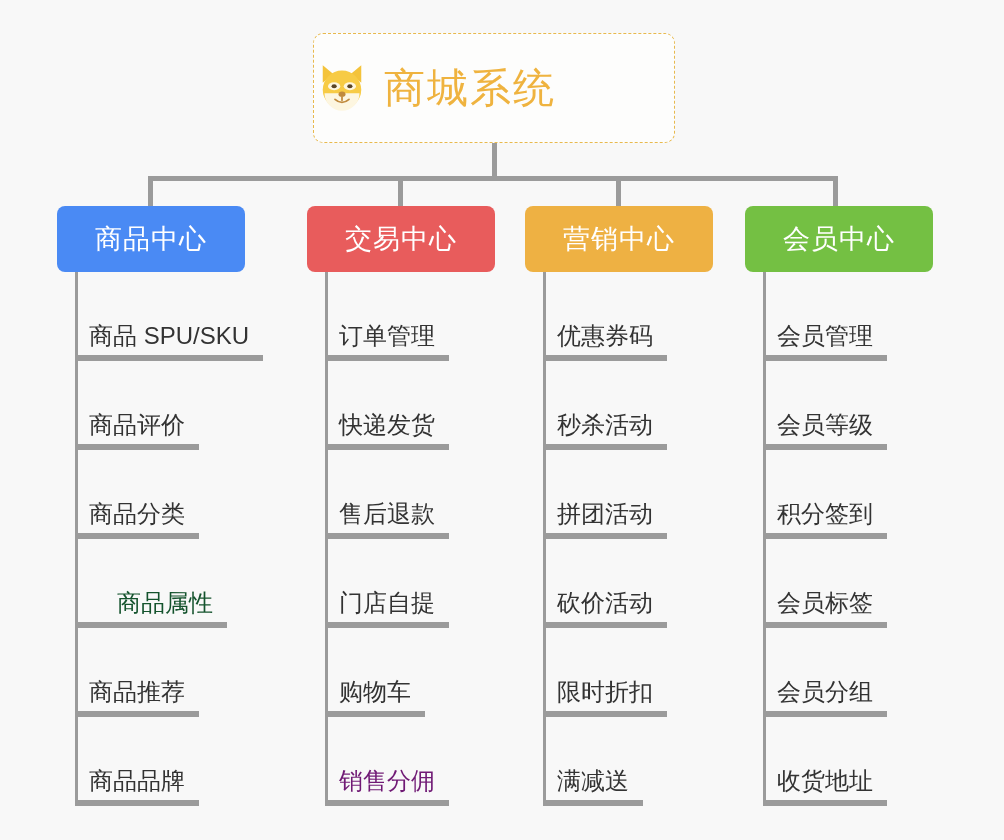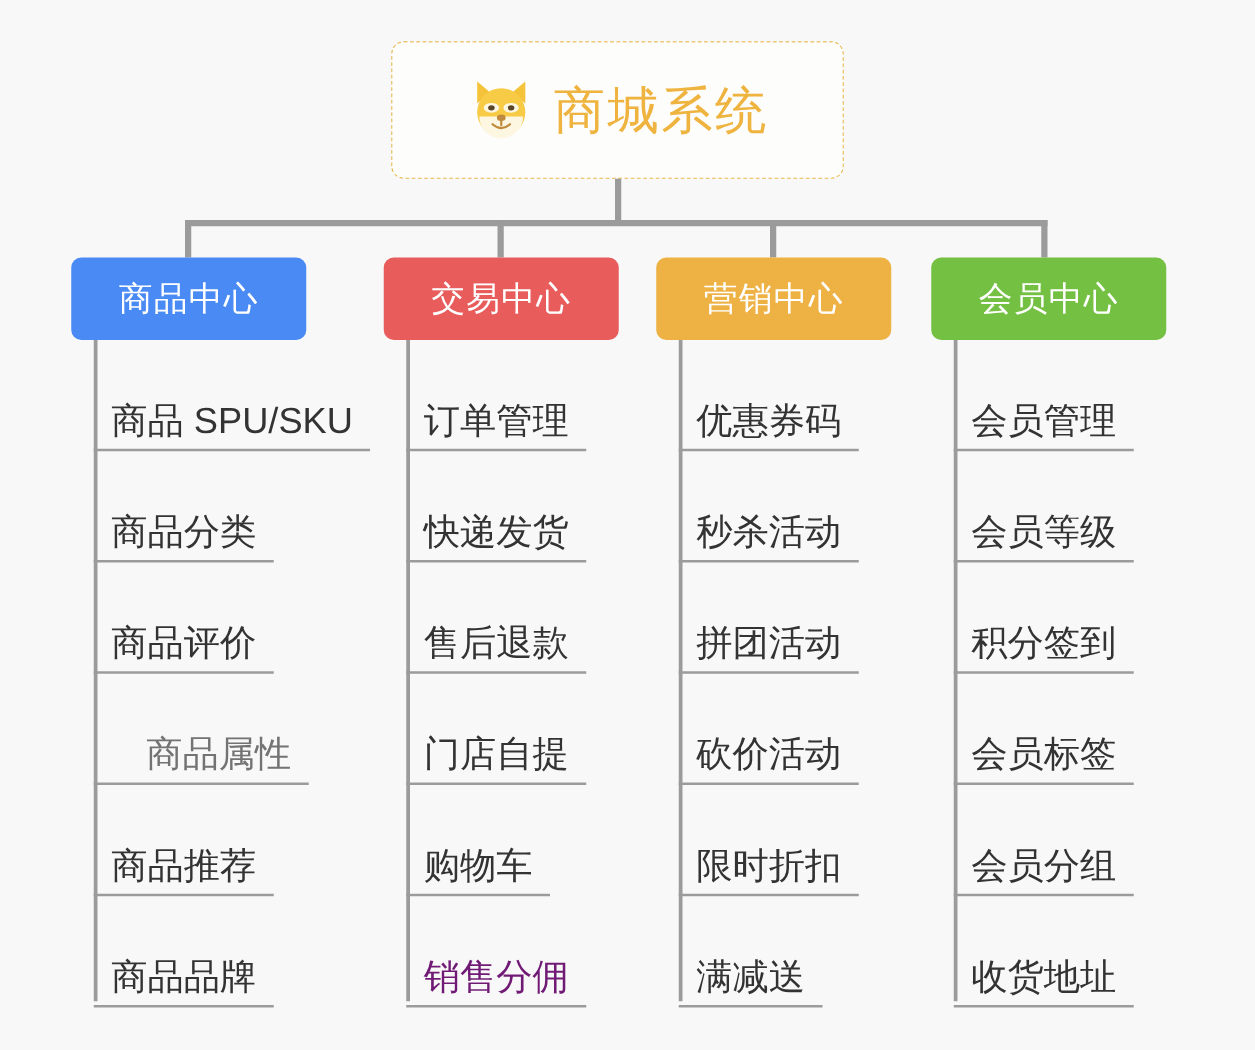--- a/index.html
+++ b/index.html
@@ -25,21 +25,20 @@
     left: 313px;
     top: 33px;
     width: 362px;
     height: 110px;
     box-sizing: border-box;
     background: #fdfdfc;
     border: 1px dashed #e8b94d;
     border-radius: 10px;
     display: flex;
     align-items: center;
-    justify-content: center;
     gap: 14px;
   }
   .root-emoji {
     width: 56px;
     height: 56px;
     flex: 0 0 auto;
     display: block;
   }
   .root-title {
     font-size: 41px;
@@ -103,25 +102,25 @@
   .leaf-item {
     position: relative;
     height: 89px;
     display: flex;
     align-items: flex-end;
     padding-left: 18px;
     box-sizing: border-box;
   }
   .leaf-label {
     display: inline-block;
-    font-size: 29px;
+    font-size: 24px;
     color: #333333;
     white-space: nowrap;
     padding: 0 14px 4px 14px;
-    border-bottom: 2px solid #0c4a6e;
+    border-bottom: 6px solid #0c4a6e;
     line-height: 1.25;
   }
 
   
   #col-0 { left: 57px;  width: 260px; }
   #col-1 { left: 307px; width: 230px; }
   #col-2 { left: 525px; width: 230px; }
   #col-3 { left: 745px; width: 230px; }
 
   #col-0 .cat-header { width: 188px; }
@@ -162,27 +161,27 @@
   <div class="column" id="col-0">
     <div class="cat-header" style="background: rgb(74, 138, 244);">
       <span>商品中心</span>
     </div>
     <div class="trunk" style="height: 529px; background: rgb(155, 155, 155);"></div>
     <div class="leaf-list">
       <div class="leaf-item">
           <span class="leaf-label" style="color: rgb(51, 51, 51); border-bottom-color: rgb(155, 155, 155);">商品 SPU/SKU</span>
         </div>
       <div class="leaf-item">
+          <span class="leaf-label" style="color: rgb(51, 51, 51); border-bottom-color: rgb(155, 155, 155);">商品评价</span>
+        </div>
+      <div class="leaf-item">
           <span class="leaf-label" style="color: rgb(51, 51, 51); border-bottom-color: rgb(155, 155, 155);">商品分类</span>
         </div>
       <div class="leaf-item">
-          <span class="leaf-label" style="color: rgb(51, 51, 51); border-bottom-color: rgb(155, 155, 155);">商品评价</span>
-        </div>
-      <div class="leaf-item">
-          <span class="leaf-label" style="color: #737373; border-bottom-color: rgb(155, 155, 155); padding-left: 42px;">商品属性</span>
+          <span class="leaf-label" style="color: #14532d; border-bottom-color: rgb(155, 155, 155); padding-left: 42px;">商品属性</span>
         </div>
       <div class="leaf-item">
           <span class="leaf-label" style="color: rgb(51, 51, 51); border-bottom-color: rgb(155, 155, 155);">商品推荐</span>
         </div>
       <div class="leaf-item">
           <span class="leaf-label" style="color: rgb(51, 51, 51); border-bottom-color: rgb(155, 155, 155);">商品品牌</span>
         </div>
     </div>
   </div>
 

